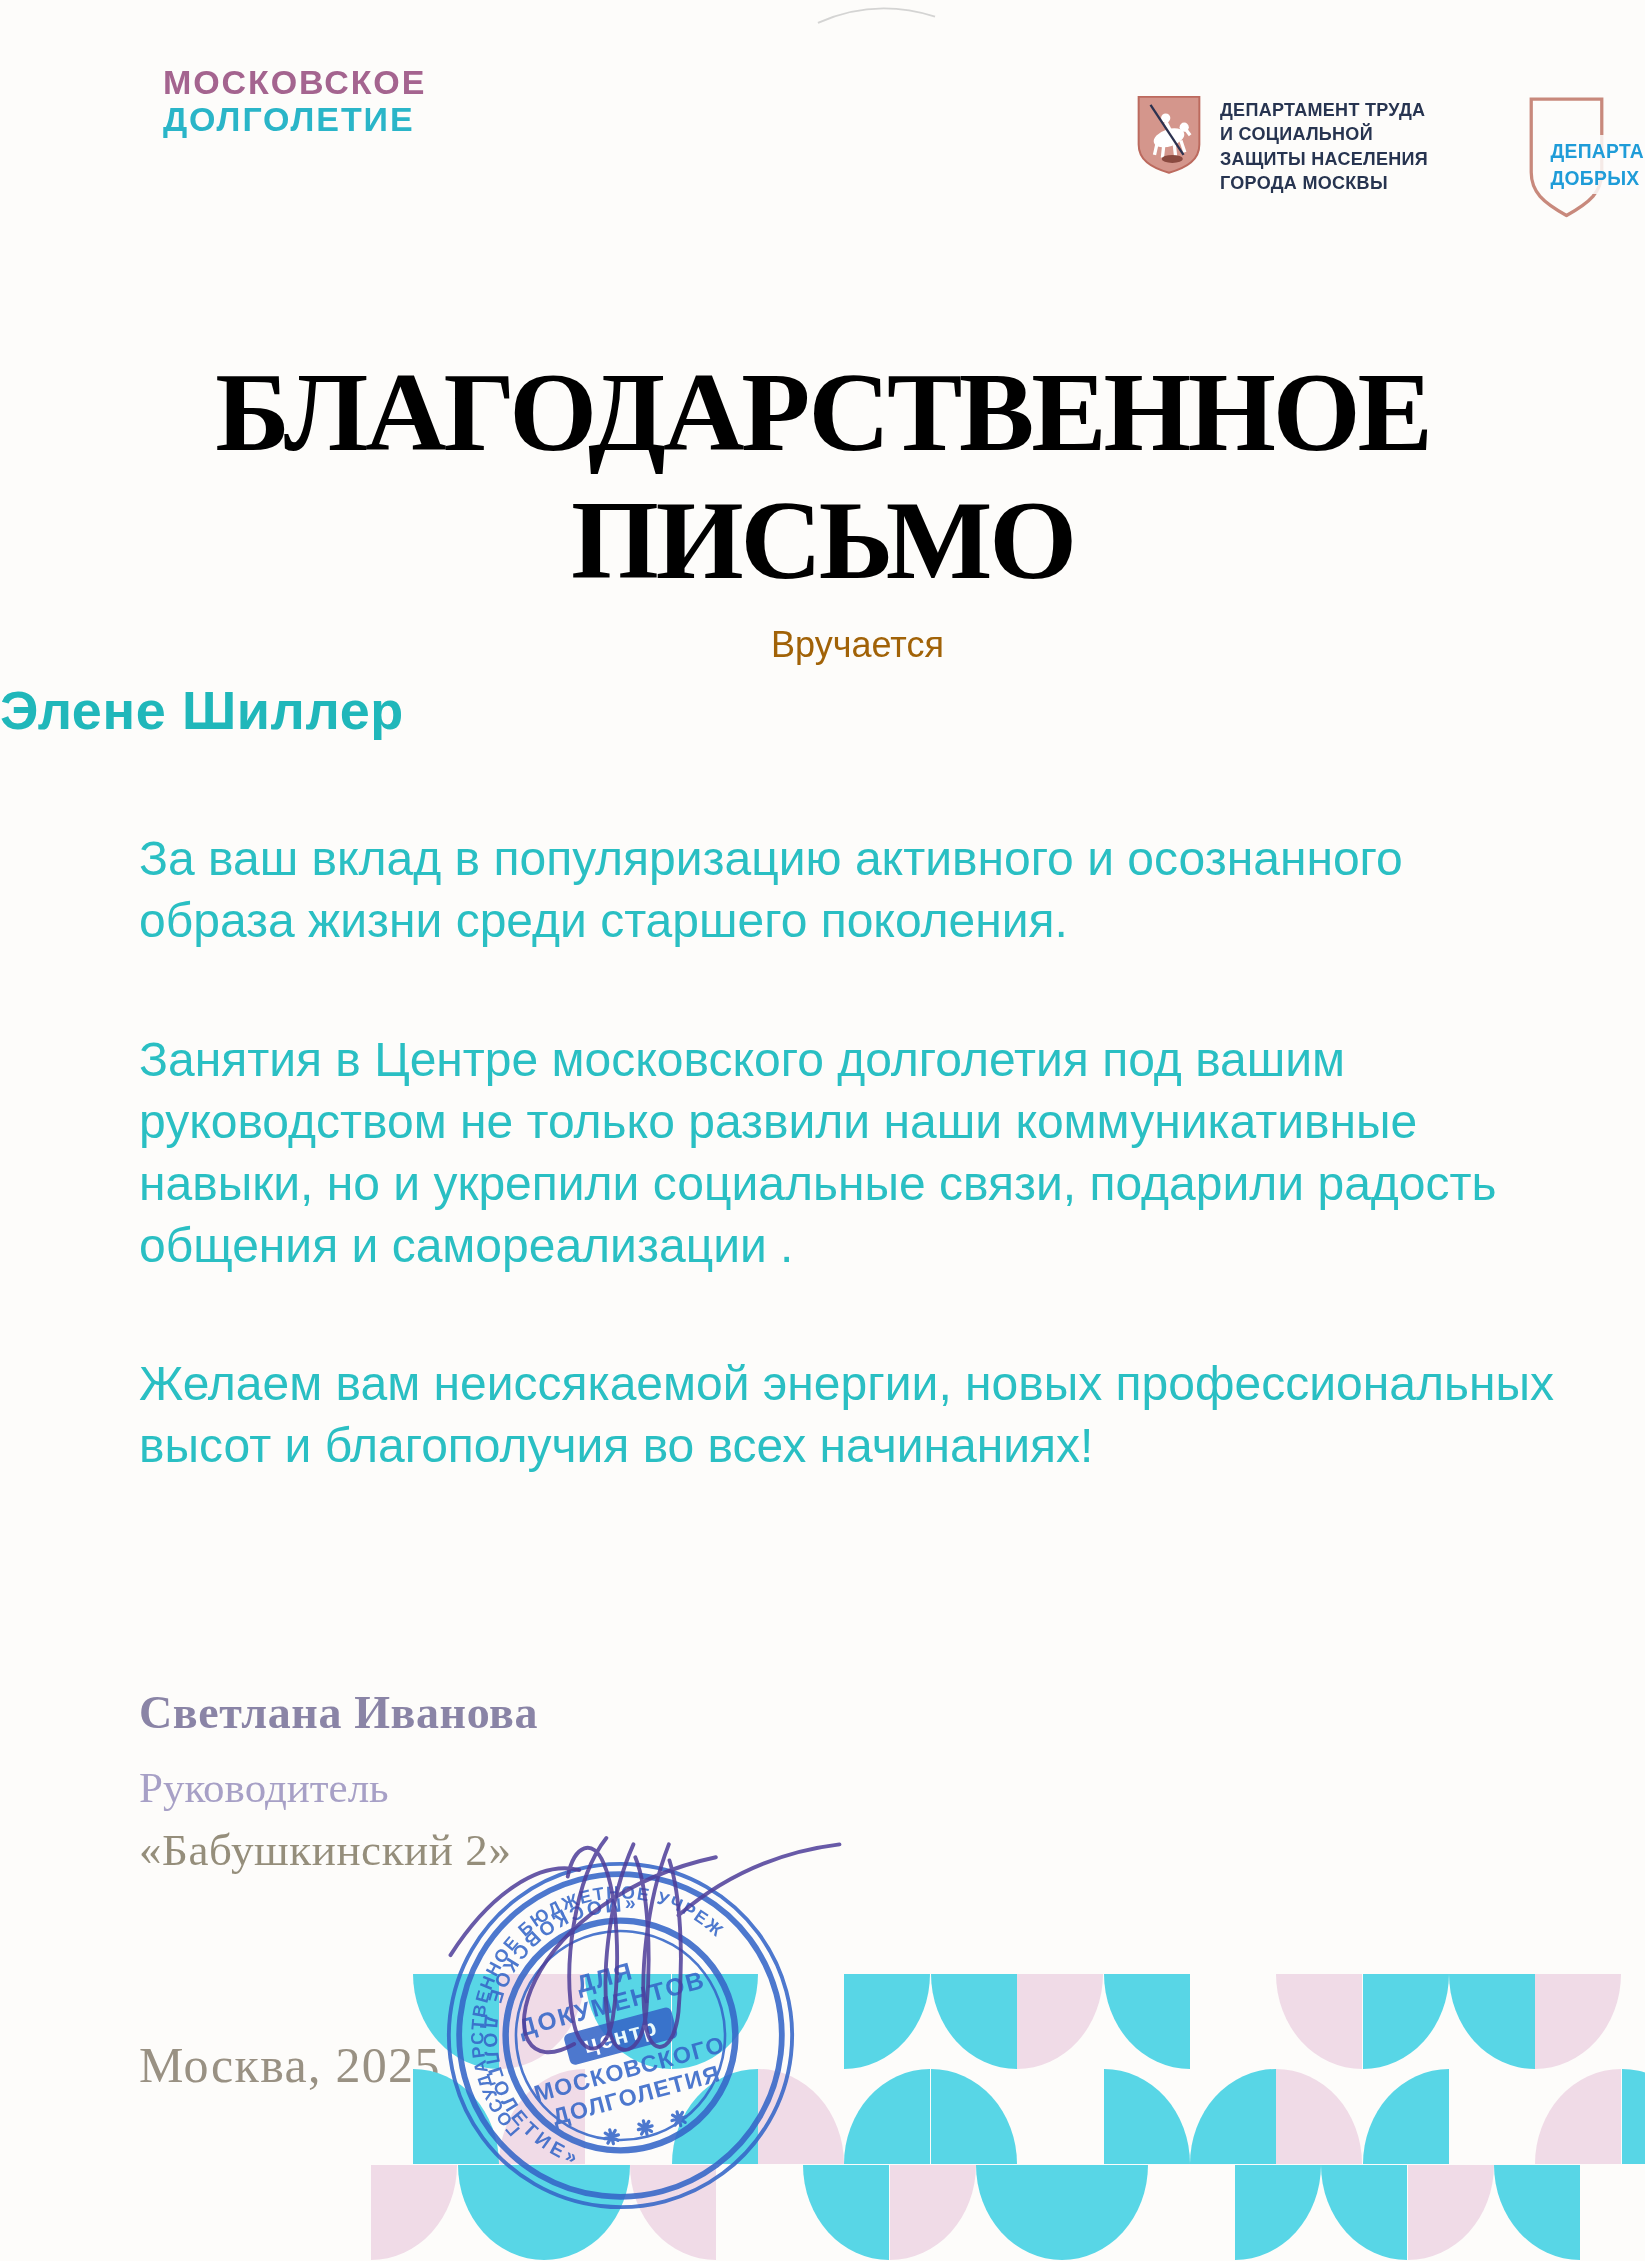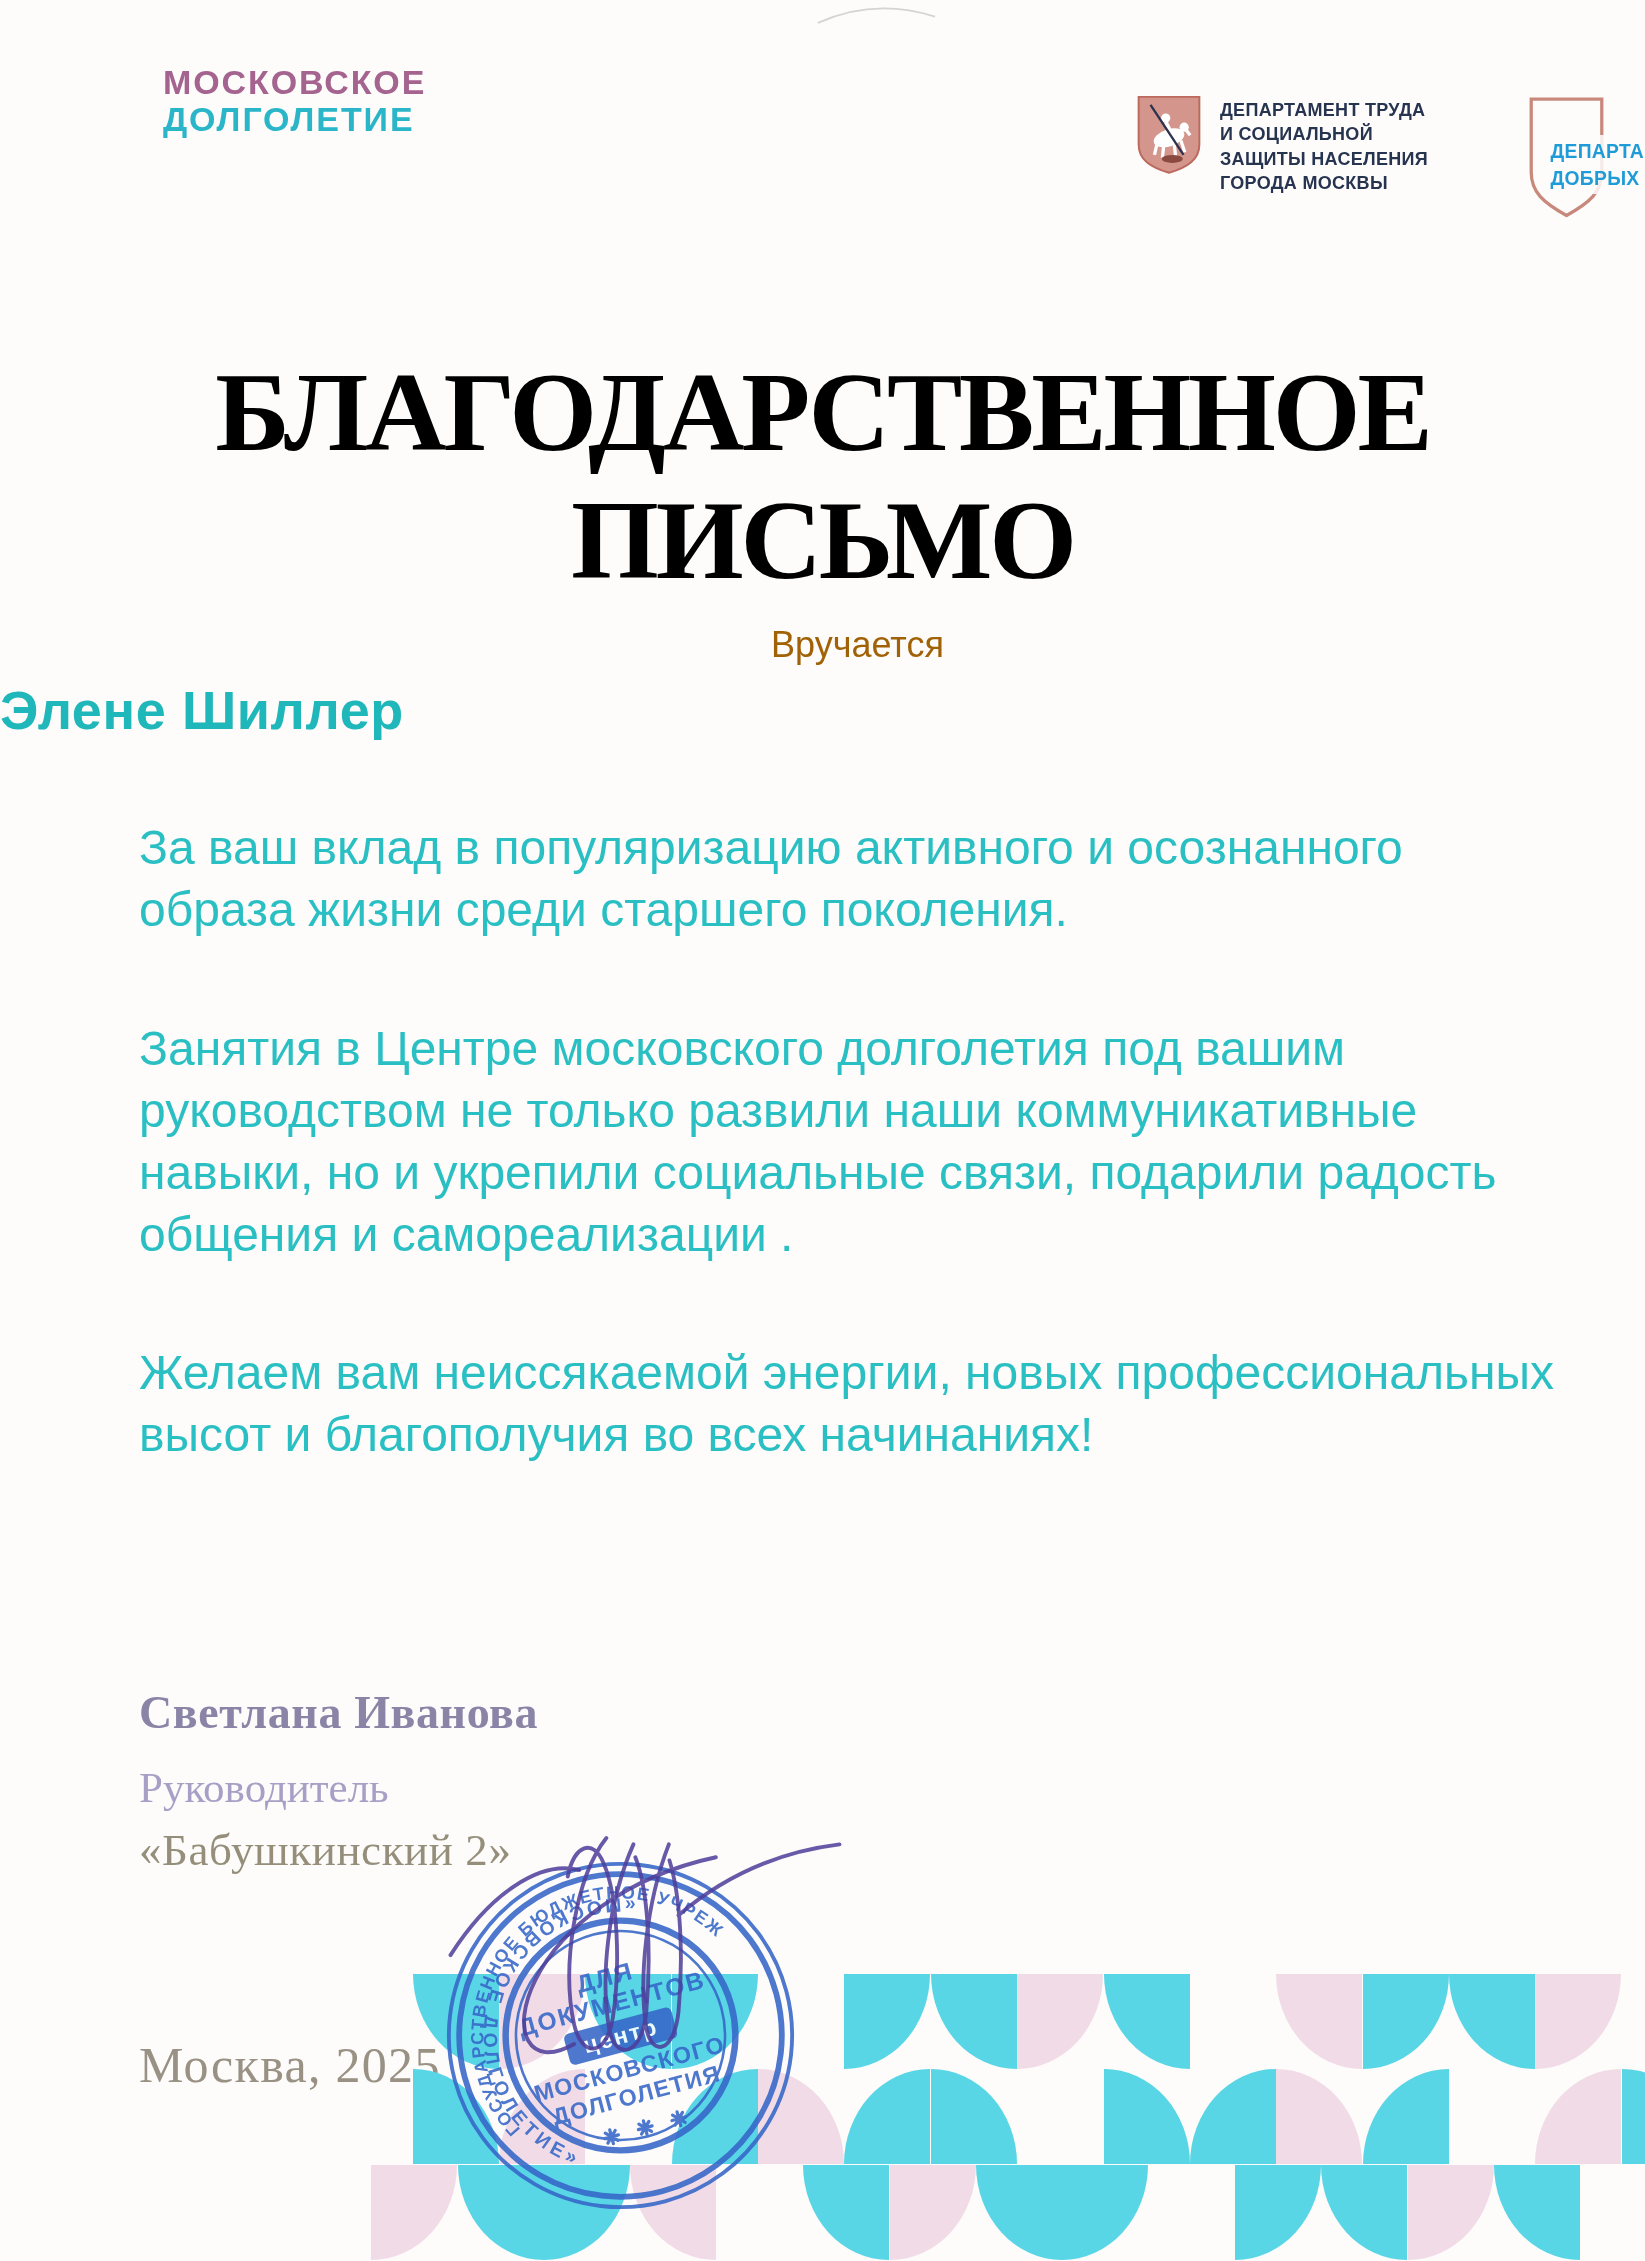--- a/index.html
+++ b/index.html
@@ -26,21 +26,21 @@
   .title {
     position:absolute; left:0; top:348px; width:100%; text-align:center;
     font-family:"Liberation Serif","DejaVu Serif",serif;
     font-weight:bold; font-size:113px; letter-spacing:-3.2px; line-height:1.13;
     color:#000000; white-space:pre-line;
   }
   .vruch { position:absolute; left:0; top:624px; width:100%; text-align:center; font-size:36px; color:#a16207;padding-left:35px; }
   .recipient { position:absolute; left:0; top:679px; width:100%; text-align:left; font-size:54px; font-weight:bold; letter-spacing:0.6px; color:#20b7ba; }
 
   .body-paras { position:absolute; left:139px; top:817px; width:1502px; font-size:48px; line-height:1.29; color:#2abfc3; }
-  .para { white-space:pre-line; margin:0 0 77px 0; }
+  .para { white-space:pre-line; margin:11px 0 77px 0; }
 
   .sig { position:absolute; left:139px; top:1686px; font-family:"Liberation Serif","DejaVu Serif",serif; }
   .sig-name { font-weight:bold; font-size:46px; letter-spacing:0.6px; color:#8a84a6; }
   .sig-role { font-size:43px; color:#a7a0c6; margin-top:24px; }
   .sig-org  { font-size:45px; letter-spacing:0.6px; color:#998f7c; margin-top:13px; }
   .sig-org2 { font-size:45px; letter-spacing:0.6px; color:#958e7b; margin-top:11.6px; }
 
   .place { position:absolute; left:139px; top:2036px; font-family:"Liberation Serif","DejaVu Serif",serif; font-size:50px; letter-spacing:1.3px; color:#999183; }
 
   

